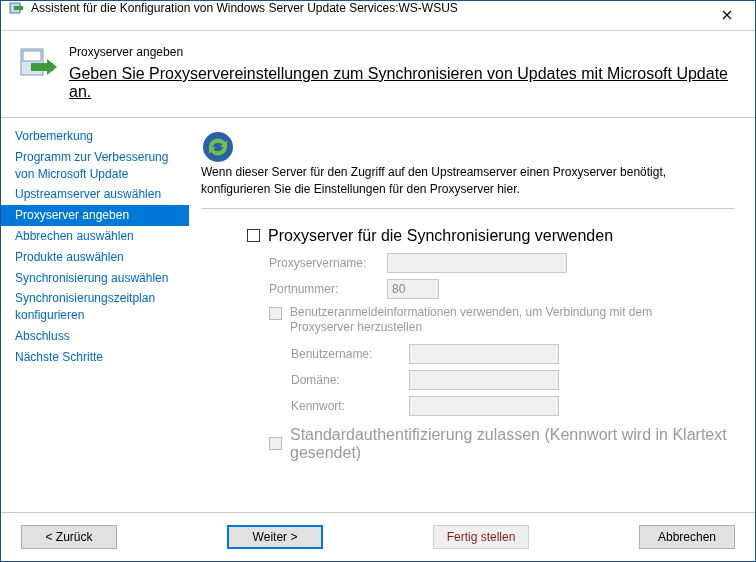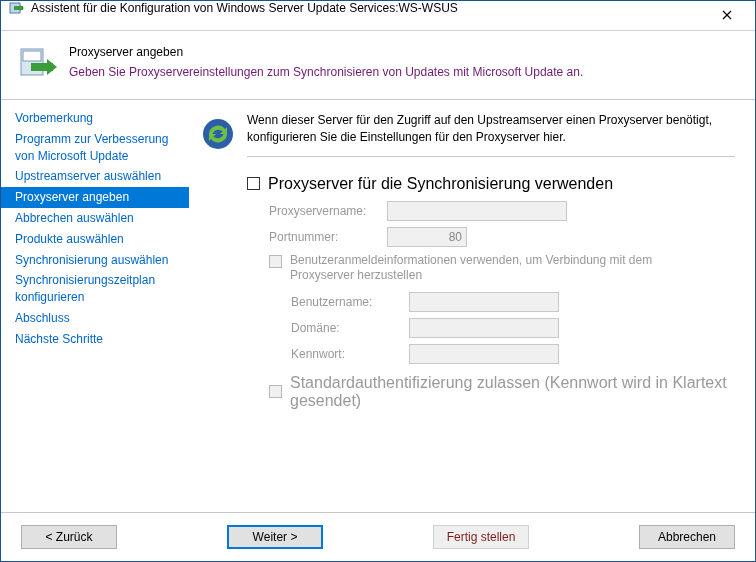--- a/index.html
+++ b/index.html
@@ -29,21 +29,21 @@
       font-size: 14px; cursor: pointer;
     }
     .header {
       padding: 12px 16px 16px 16px;
       border-bottom: 1px solid #c8c8c8;
       display: flex;
       gap: 12px;
     }
     .header .header-icon { width: 40px; height: 40px; flex-shrink: 0; }
     .header .header-text h2 { font-size: 12px; font-weight: 400; color: #000; margin-bottom: 6px; margin-top:2px;}
-    .header .header-text p { font-size: 12px; color: #701a75; }
+    .header .header-text p { font-size: 16px; color: #000000; text-decoration: underline; }
     .body {
       flex: 1;
       display: flex;
       min-height: 0;
     }
     .sidebar {
       width: 188px;
       padding: 8px 0;
       border-right: 0;
     }
@@ -57,21 +57,21 @@
     .sidebar .nav-item.selected {
       background: #0078d7;
       color: #ffffff;
     }
     .content {
       flex: 1;
       padding: 12px 20px 12px 12px;
       display: flex;
       flex-direction: column;
     }
-    .content-top { display: flex; gap: 12px; align-items: center; }
+    .content-top { display: flex; align-items: flex-start; flex-direction: column; }
     .content-icon { width: 34px; height: 34px; flex-shrink: 0; }
     .content-desc { font-size: 12px; line-height: 1.4; flex: 1; padding-bottom:10px; border-bottom:1px solid #c8c8c8;}
     .form-area { margin-top: 18px; margin-left: 46px; }
     .checkbox-row { display: flex; align-items: center; gap: 8px; margin-bottom: 8px; }
     .checkbox-row.indented { margin-left: 22px; }
     .cb {
       width: 13px; height: 13px; border: 1px solid #333; background: #fff; flex-shrink: 0;
     }
     .cb.disabled { border-color: #b8b8b8; background: #f0f0f0; }
     .cb-label { font-size: 16px; }
@@ -80,21 +80,21 @@
     .field-label { width: 110px; font-size: 12px; color: #9a9a9a; }
     .field-input {
       border: 1px solid #c8c8c8;
       background: #f0f0f0;
       height: 20px;
       padding: 0 4px;
       font-size: 12px;
       color: #888;
     }
     .field-input.w1 { width: 180px; }
-    .field-input.w2 { width: 80px; text-align: right; }
+    .field-input.w2 { width: 52px; }
     .field-input.w3 { width: 150px; }
     .sub-section { margin-left: 22px; margin-top:6px; }
     .sub-checkbox-text { font-size:12px; color:#9a9a9a; line-height:1.3; }
     .footer {
       border-top: 1px solid #c8c8c8;
       padding: 12px 20px;
       display: flex;
       justify-content: space-between;
       gap: 8px;
       background:#fff;

